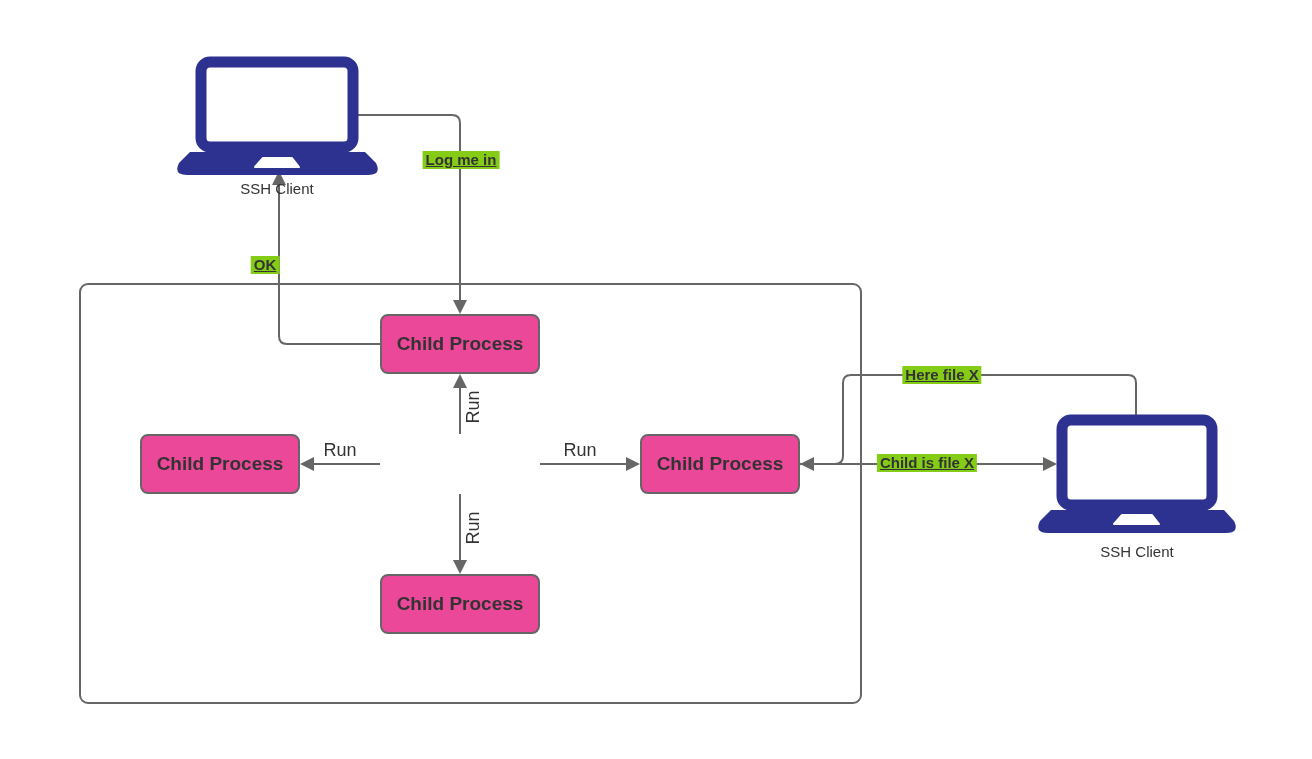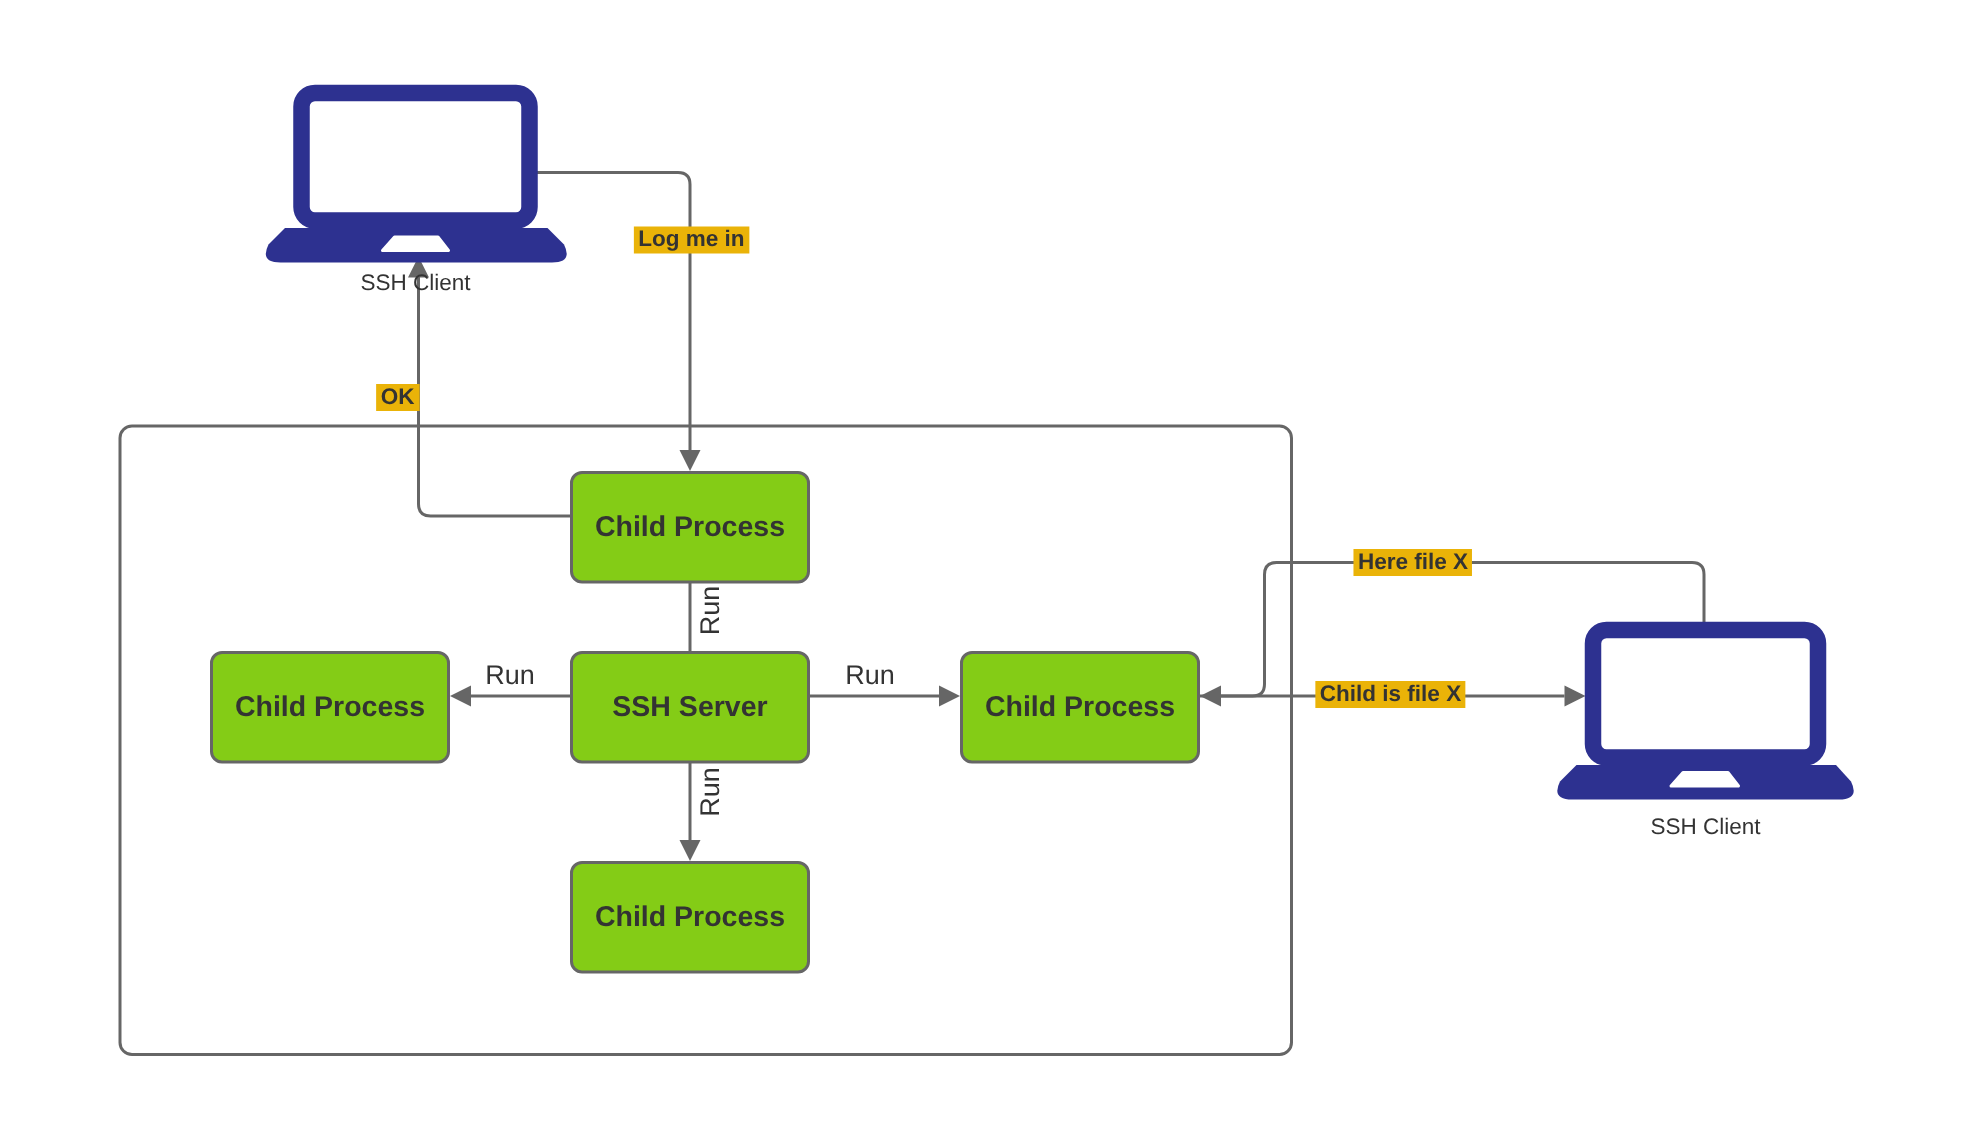--- a/index.html
+++ b/index.html
@@ -14,31 +14,31 @@
     overflow:hidden;
   }
   svg.layer{position:absolute;left:0;top:0;}
   .edge{stroke:var(--line-color,#666);stroke-width:2;fill:none;}
   .arrow{fill:var(--line-color,#666);stroke:none;}
   .boundary{stroke:var(--line-color,#666);stroke-width:2;fill:none;}
   .screen{fill:#ffffff;stroke:var(--laptop-color,#2d3190);stroke-width:11;}
   .lap{fill:var(--laptop-color,#2d3190);stroke:none;}
   .notch{fill:#ffffff;stroke:#ffffff;stroke-width:2;stroke-linejoin:round;}
   .node{
-    position:absolute;width:160px;height:75px;box-sizing:border-box;
-    border:2px solid var(--line-color,#666);border-radius:8px;background:#84cc16;
+    position:absolute;width:160px;height:60px;box-sizing:border-box;
+    border:2px solid var(--line-color,#666);border-radius:8px;background:#ec4899;
     display:flex;align-items:center;justify-content:center;
     font-weight:bold;font-size:19px;color:var(--text-color,#333);
   }
   .lbl{
     position:absolute;transform:translate(-50%,-50%);
     font-size:15px;color:var(--text-color,#333);white-space:nowrap;line-height:1.2;
   }
   .bold{font-weight:bold;}
-  .bg{background:#eab308;padding:0 3px;}
+  .bg{background:#84cc16;padding:0 3px;text-decoration:underline;}
   .run{font-size:18px;}
   .vert{transform:translate(-50%,-50%) rotate(-90deg);}
 </style>
 </head>
 <body>
 
 <div class="stage">
 
   <svg class="layer" width="1312" height="759" viewBox="0 0 1312 759">
 
@@ -76,21 +76,20 @@
 
     <g>
       <rect class="screen" x="1062" y="420" width="150" height="85" rx="9"></rect>
       <path class="lap" d="M1051 510 L1224 510 L1234 521 Q1240 533 1226 533 L1048 533 Q1034 533 1040 521 Z"></path>
       <path class="notch" d="M1122 515 L1152 515 L1159 524 L1114 524 Z"></path>
     </g>
   </svg>
 
   <div class="node" style="left:380px;top:314px">Child Process</div>
   <div class="node" style="left:140px;top:434px">Child Process</div>
-  <div class="node" style="left:380px;top:434px">SSH Server</div>
   <div class="node" style="left:640px;top:434px">Child Process</div>
   <div class="node" style="left:380px;top:574px">Child Process</div>
 
   <div class="lbl" style="left:277px;top:189px">SSH Client</div>
   <div class="lbl" style="left:1137px;top:552px">SSH Client</div>
 
   <div class="lbl bold bg" style="left:461px;top:160px">Log me in</div>
   <div class="lbl bold bg" style="left:265px;top:265px">OK</div>
   <div class="lbl run vert" style="left:474px;top:407px">Run</div>
   <div class="lbl run" style="left:340px;top:451px">Run</div>

